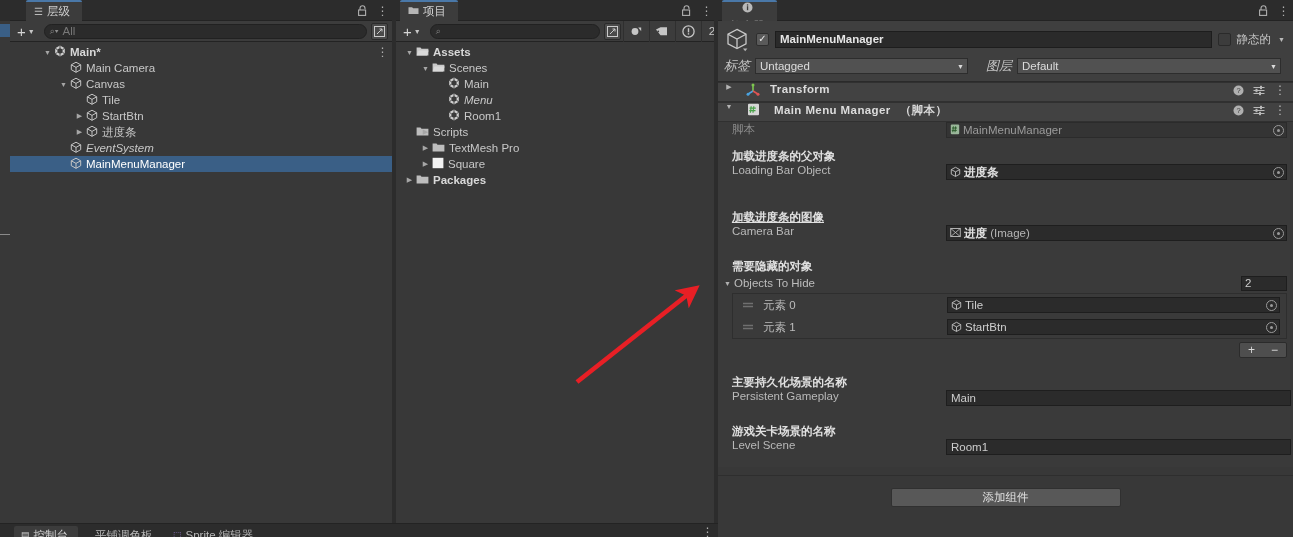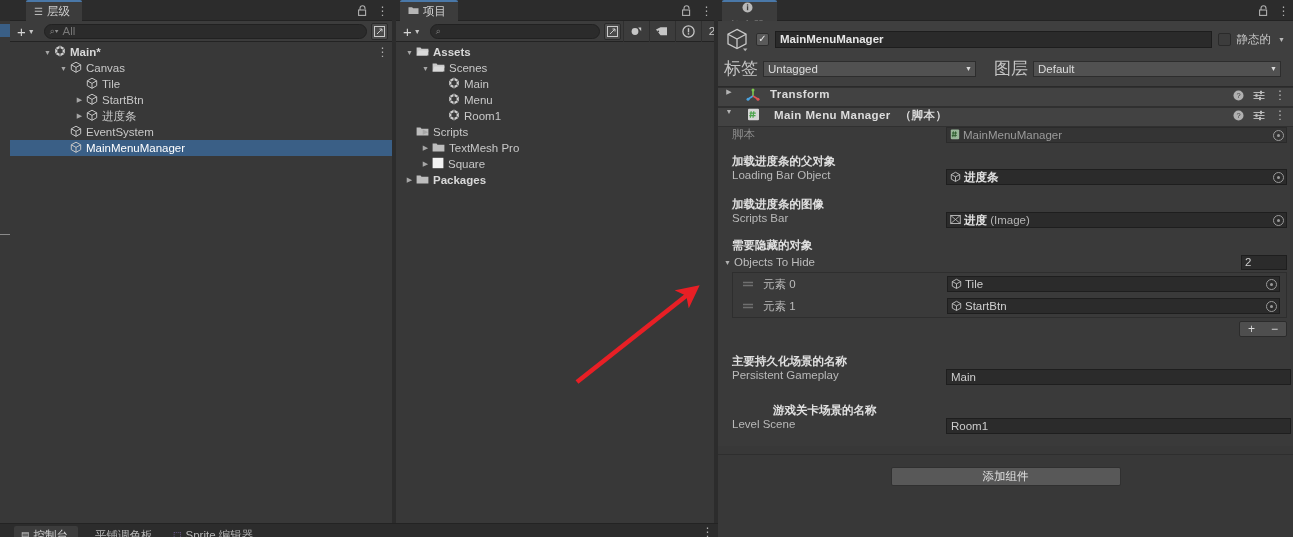--- a/index.html
+++ b/index.html
@@ -97,21 +97,21 @@
   .namefield {
     flex:1; height:17px; background:#2a2a2a; border:1px solid #1d1d1d;
     color:#e6e6e6; font-weight:bold; font-size:11.5px;
     display:flex; align-items:center; padding:0 4px;
   }
   .staticchk {
     width:13px; height:13px; background:#3c3c3c; border:1px solid #2a2a2a; border-radius:2px;
   }
   .staticlbl { font-size:11.5px; color:#c8c8c8; }
   .hrow2 { display:flex; align-items:center; gap:5px; margin-top:5px; }
-  .fld-lbl { font-size:17px; color:#c4c4c4; white-space:nowrap; }
+  .fld-lbl { font-size:13px; color:#c4c4c4; white-space:nowrap;font-style:italic; }
   .dropdown {
     height:16px; background:#515151; border:1px solid #2d2d2d;
     display:flex; align-items:center; justify-content:space-between;
     padding:0 3px 0 4px; color:#dcdcdc; font-size:11.5px;
   }
   .dropdown .dc { font-size:7px; }
 
   
   .comp-head {
     height:20px; background:#424242; border-top:1px solid #303030; border-bottom:1px solid #303030;
@@ -257,20 +257,29 @@
             <span class="uico"><svg width="12" height="12" viewBox="0 0 12 12">
                 <path d="M6 0.6 10.8 3.3v5.4L6 11.4 1.2 8.7V3.3z" fill="#d0d0d0"></path>
                 <path d="M6 3.1 8.6 4.6v2.9L6 9 3.4 7.5V4.6z" fill="#3a3a3a"></path>
                 <path d="M6 0.6 6 3.1 M1.2 3.3 3.4 4.6 M10.8 3.3 8.6 4.6 M1.2 8.7 3.4 7.5 M10.8 8.7 8.6 7.5 M6 11.4 6 9" stroke="#3a3a3a" stroke-width="0.9"></path>
               </svg></span>
             <span>Main*</span>
           </span>
           <span class="kebab" style="position: absolute; right: 3px; top: 0px; height: 16px;">⋮</span>
         </div>
         <div class="trow">
+          <span class="lbl" style="margin-left: 60px;">
+            <span class="uico"><svg width="12" height="12" viewBox="0 0 12 12">
+                <path d="M6 1.2 10.7 3.8v4.9L6 11.3 1.3 8.7V3.8z" fill="none" stroke="#c5c5c5" stroke-width="1"></path>
+                <path d="M1.3 3.8 6 6.4 10.7 3.8 M6 6.4v4.9" fill="none" stroke="#c5c5c5" stroke-width="1"></path>
+              </svg></span>
+            <span>Main Camera</span>
+          </span>
+        </div>
+        <div class="trow">
           <span class="arrow" style="left: 48px;">▼</span>
           <span class="lbl" style="margin-left: 60px;">
             <span class="uico"><svg width="12" height="12" viewBox="0 0 12 12">
                 <path d="M6 1.2 10.7 3.8v4.9L6 11.3 1.3 8.7V3.8z" fill="none" stroke="#c5c5c5" stroke-width="1"></path>
                 <path d="M1.3 3.8 6 6.4 10.7 3.8 M6 6.4v4.9" fill="none" stroke="#c5c5c5" stroke-width="1"></path>
               </svg></span>
             <span>Canvas</span>
           </span>
         </div>
         <div class="trow">
@@ -296,21 +305,21 @@
           <span class="arrow" style="left: 64px;">▶</span>
           <span class="lbl" style="margin-left: 76px;">
             <span class="uico"><svg width="12" height="12" viewBox="0 0 12 12">
                 <path d="M6 1.2 10.7 3.8v4.9L6 11.3 1.3 8.7V3.8z" fill="none" stroke="#c5c5c5" stroke-width="1"></path>
                 <path d="M1.3 3.8 6 6.4 10.7 3.8 M6 6.4v4.9" fill="none" stroke="#c5c5c5" stroke-width="1"></path>
               </svg></span>
             <span>进度条</span>
           </span>
         </div>
         <div class="trow">
-          <span class="lbl" style="margin-left: 60px;">
+          <span class="lbl" style="margin-left: 60px; font-style: italic;">
             <span class="uico"><svg width="12" height="12" viewBox="0 0 12 12">
                 <path d="M6 1.2 10.7 3.8v4.9L6 11.3 1.3 8.7V3.8z" fill="none" stroke="#c5c5c5" stroke-width="1"></path>
                 <path d="M1.3 3.8 6 6.4 10.7 3.8 M6 6.4v4.9" fill="none" stroke="#c5c5c5" stroke-width="1"></path>
               </svg></span>
             <span>EventSystem</span>
           </span>
         </div>
         <div class="trow sel">
           <span class="lbl" style="margin-left: 60px;">
             <span class="uico"><svg width="12" height="12" viewBox="0 0 12 12">
@@ -417,21 +426,21 @@
           <span class="lbl" style="margin-left: 52px;">
             <span class="uico"><svg width="12" height="12" viewBox="0 0 12 12">
                 <path d="M6 0.6 10.8 3.3v5.4L6 11.4 1.2 8.7V3.3z" fill="#d0d0d0"></path>
                 <path d="M6 3.1 8.6 4.6v2.9L6 9 3.4 7.5V4.6z" fill="#3a3a3a"></path>
                 <path d="M6 0.6 6 3.1 M1.2 3.3 3.4 4.6 M10.8 3.3 8.6 4.6 M1.2 8.7 3.4 7.5 M10.8 8.7 8.6 7.5 M6 11.4 6 9" stroke="#3a3a3a" stroke-width="0.9"></path>
               </svg></span>
             <span>Main</span>
           </span>
         </div>
         <div class="trow">
-          <span class="lbl" style="margin-left: 52px;">
+          <span class="lbl" style="margin-left: 52px; font-style: italic;">
             <span class="uico"><svg width="12" height="12" viewBox="0 0 12 12">
                 <path d="M6 0.6 10.8 3.3v5.4L6 11.4 1.2 8.7V3.3z" fill="#d0d0d0"></path>
                 <path d="M6 3.1 8.6 4.6v2.9L6 9 3.4 7.5V4.6z" fill="#3a3a3a"></path>
                 <path d="M6 0.6 6 3.1 M1.2 3.3 3.4 4.6 M10.8 3.3 8.6 4.6 M1.2 8.7 3.4 7.5 M10.8 8.7 8.6 7.5 M6 11.4 6 9" stroke="#3a3a3a" stroke-width="0.9"></path>
               </svg></span>
             <span>Menu</span>
           </span>
         </div>
         <div class="trow">
           <span class="lbl" style="margin-left: 52px;">
@@ -630,38 +639,38 @@
                   <path d="M1.4 3.9 6 6.4 10.6 3.9 M6 6.4v5" fill="none" stroke="#c0c0c0" stroke-width="1"></path>
                 </svg>
             </span>
             <span class="of-txt"><b>进度条</b></span>
             <span class="dot-target">
                 <i></i>
               </span>
           </div>
         </div>
 
-        <div class="grouplabel" style="margin-top:3px;">加载进度条的图像</div>
+        <div class="grouplabel" style="margin-top:21px;text-decoration:underline;">加载进度条的图像</div>
         <div class="prow">
-          <span class="plabel">Scripts Bar</span>
+          <span class="plabel">Camera Bar</span>
           <div class="objfield">
             <span>
               <svg width="11" height="11" viewBox="0 0 12 12">
                   <rect x="0.8" y="1.6" width="10.4" height="8.8" fill="none" stroke="#bdbdbd" stroke-width="1"></rect>
                   <path d="M0.8 1.6 11.2 10.4 M11.2 1.6 0.8 10.4" stroke="#bdbdbd" stroke-width="0.9"></path>
                 </svg>
             </span>
             <span class="of-txt"><b>进度</b><span class="suffix"> (Image)</span></span>
             <span class="dot-target">
                 <i></i>
               </span>
           </div>
         </div>
 
-        <div class="grouplabel" style="margin-top:1px;">需要隐藏的对象</div>
+        <div class="grouplabel" style="margin-top:9px;">需要隐藏的对象</div>
         <div class="arr-head">
           <span class="fa">▼</span>
           <span class="an">Objects To Hide</span>
           <div class="sizefield">
             <span>2</span>
           </div>
         </div>
         <div class="arr-box" id="array-rows">
             <div class="arow">
               <span class="grip">
@@ -708,21 +717,21 @@
         </div>
 
         <div class="grouplabel" style="margin-top:14px;">主要持久化场景的名称</div>
         <div class="prow">
           <span class="plabel">Persistent Gameplay</span>
           <div class="textfield" style="margin-right:2px;">
             <span>Main</span>
           </div>
         </div>
 
-        <div class="grouplabel" style="margin-top:9px;margin-left:41px;">游戏关卡场景的名称</div>
+        <div class="grouplabel" style="margin-top:9px;">游戏关卡场景的名称</div>
         <div class="prow">
           <span class="plabel">Level Scene</span>
           <div class="textfield" style="margin-right:2px;">
             <span>Room1</span>
           </div>
         </div>
 
       </div>
 
       <div class="addcomp-wrap">

